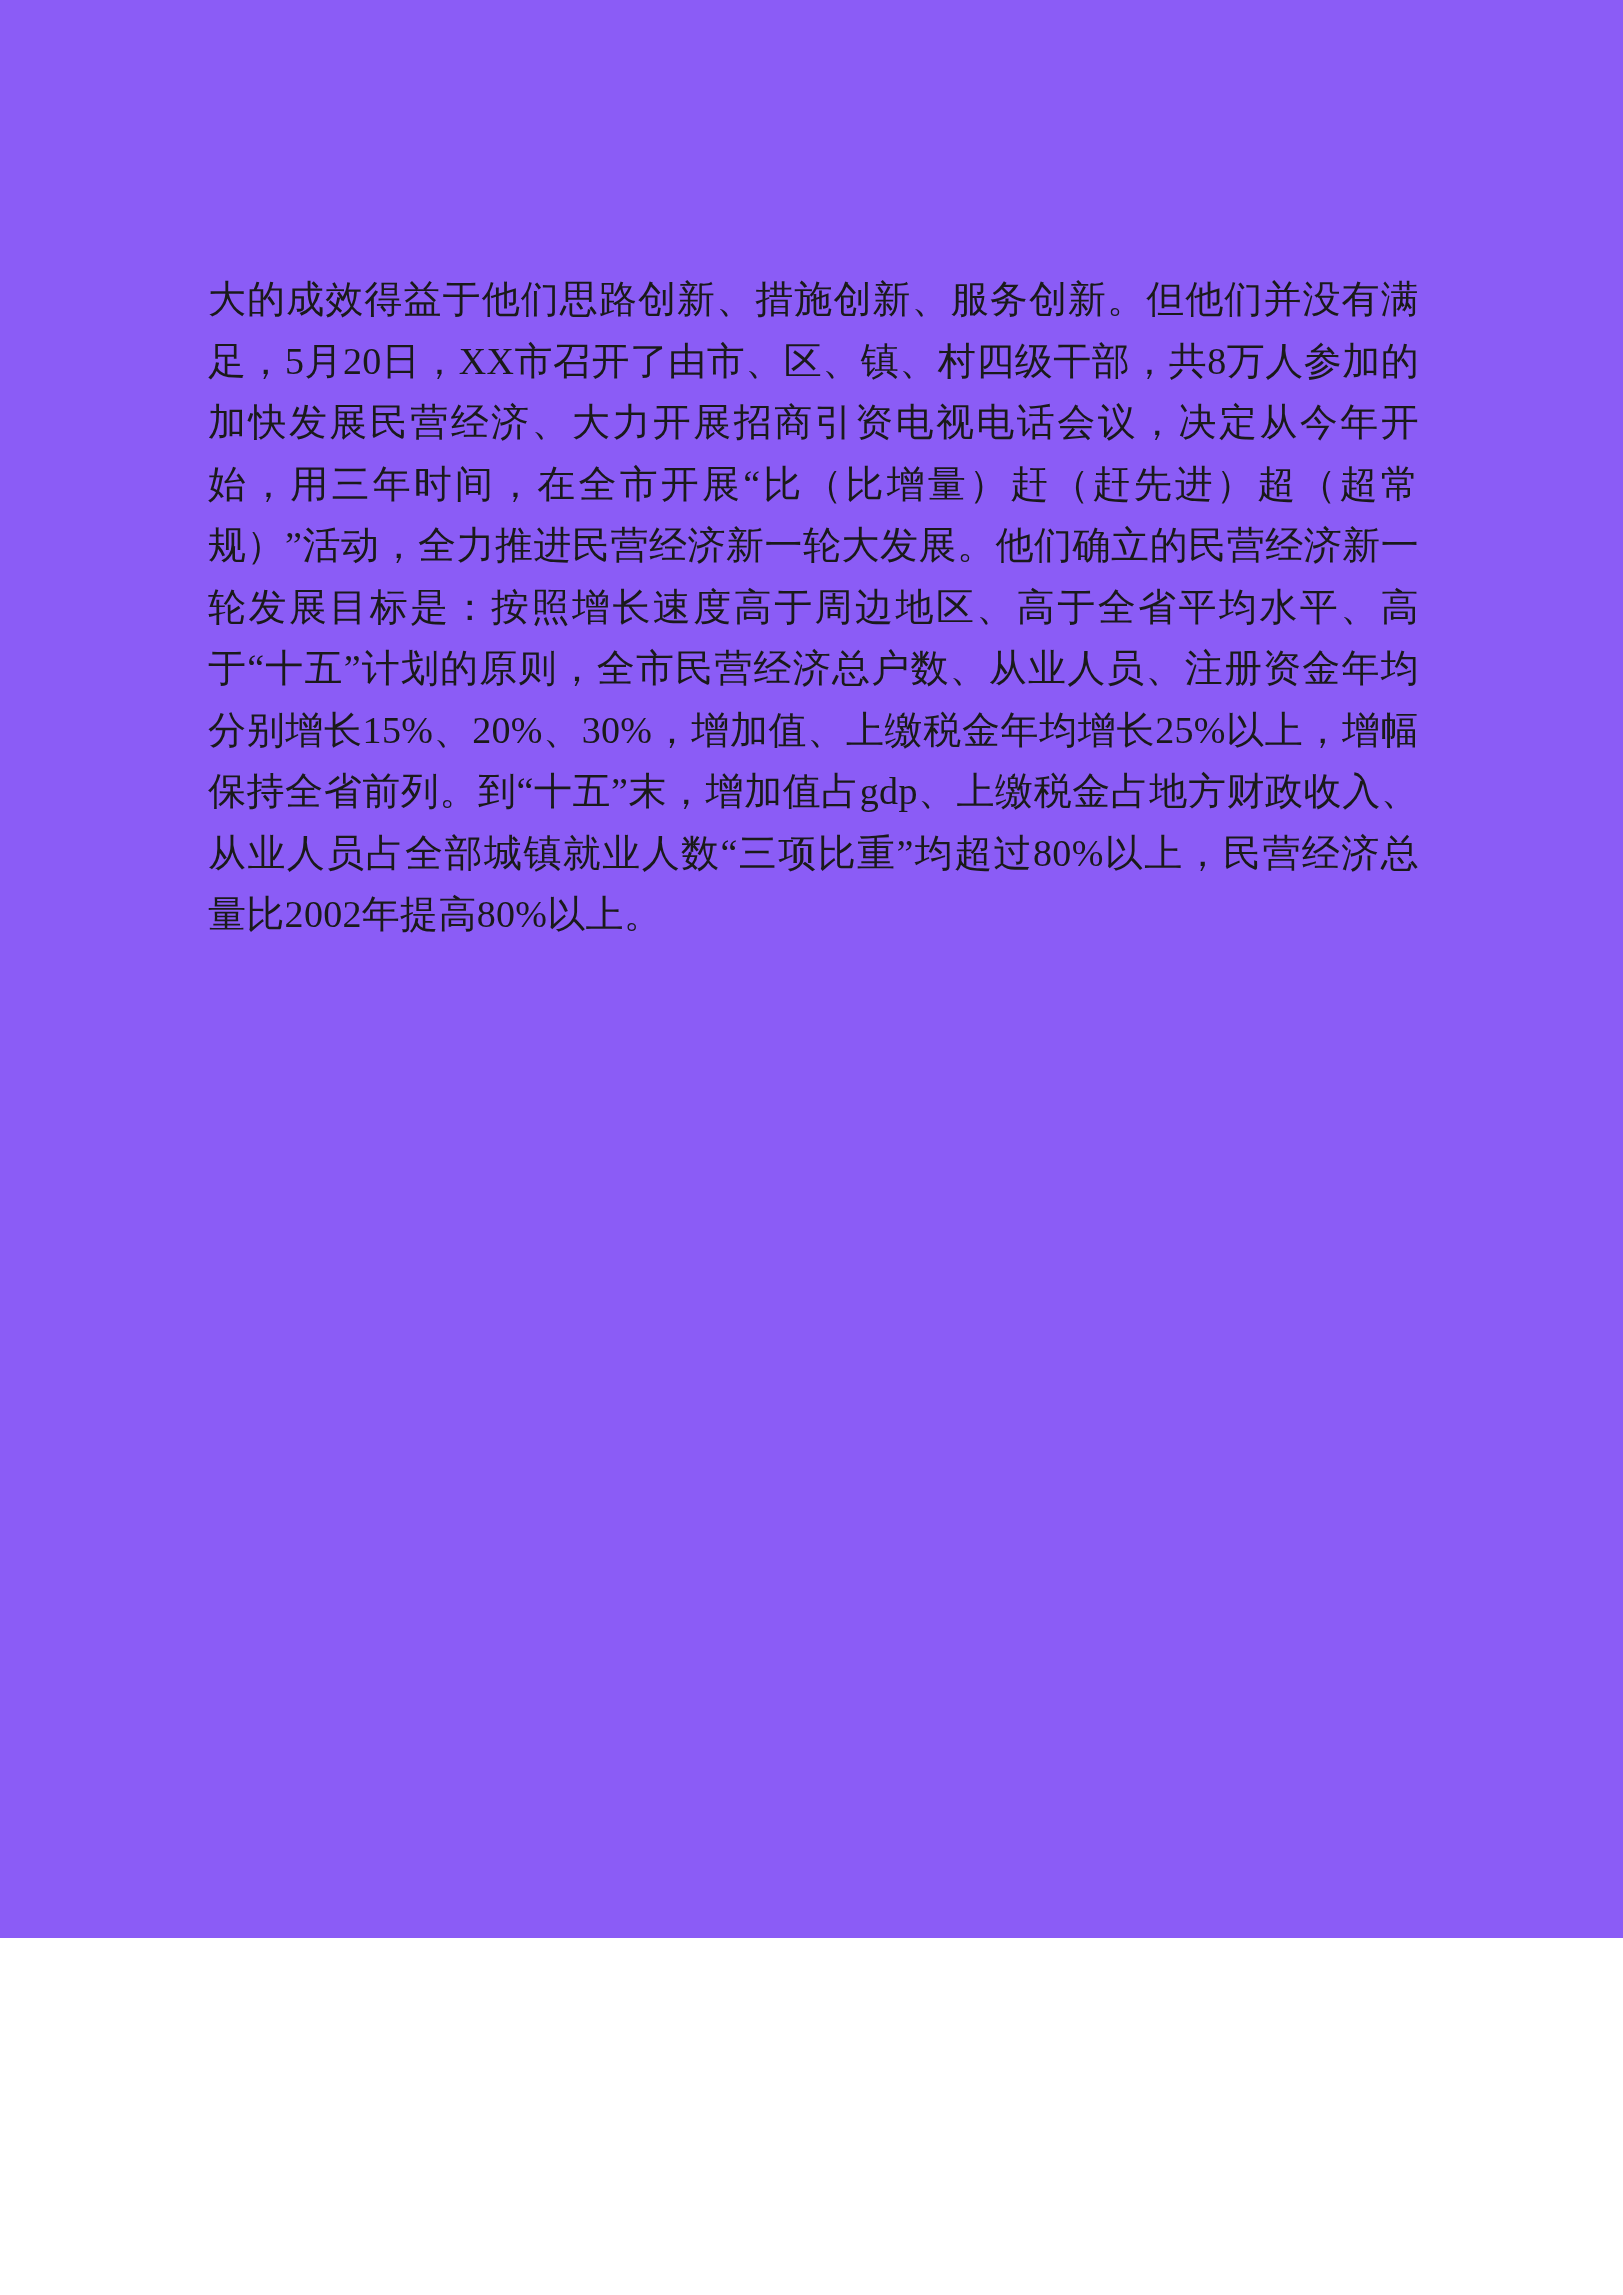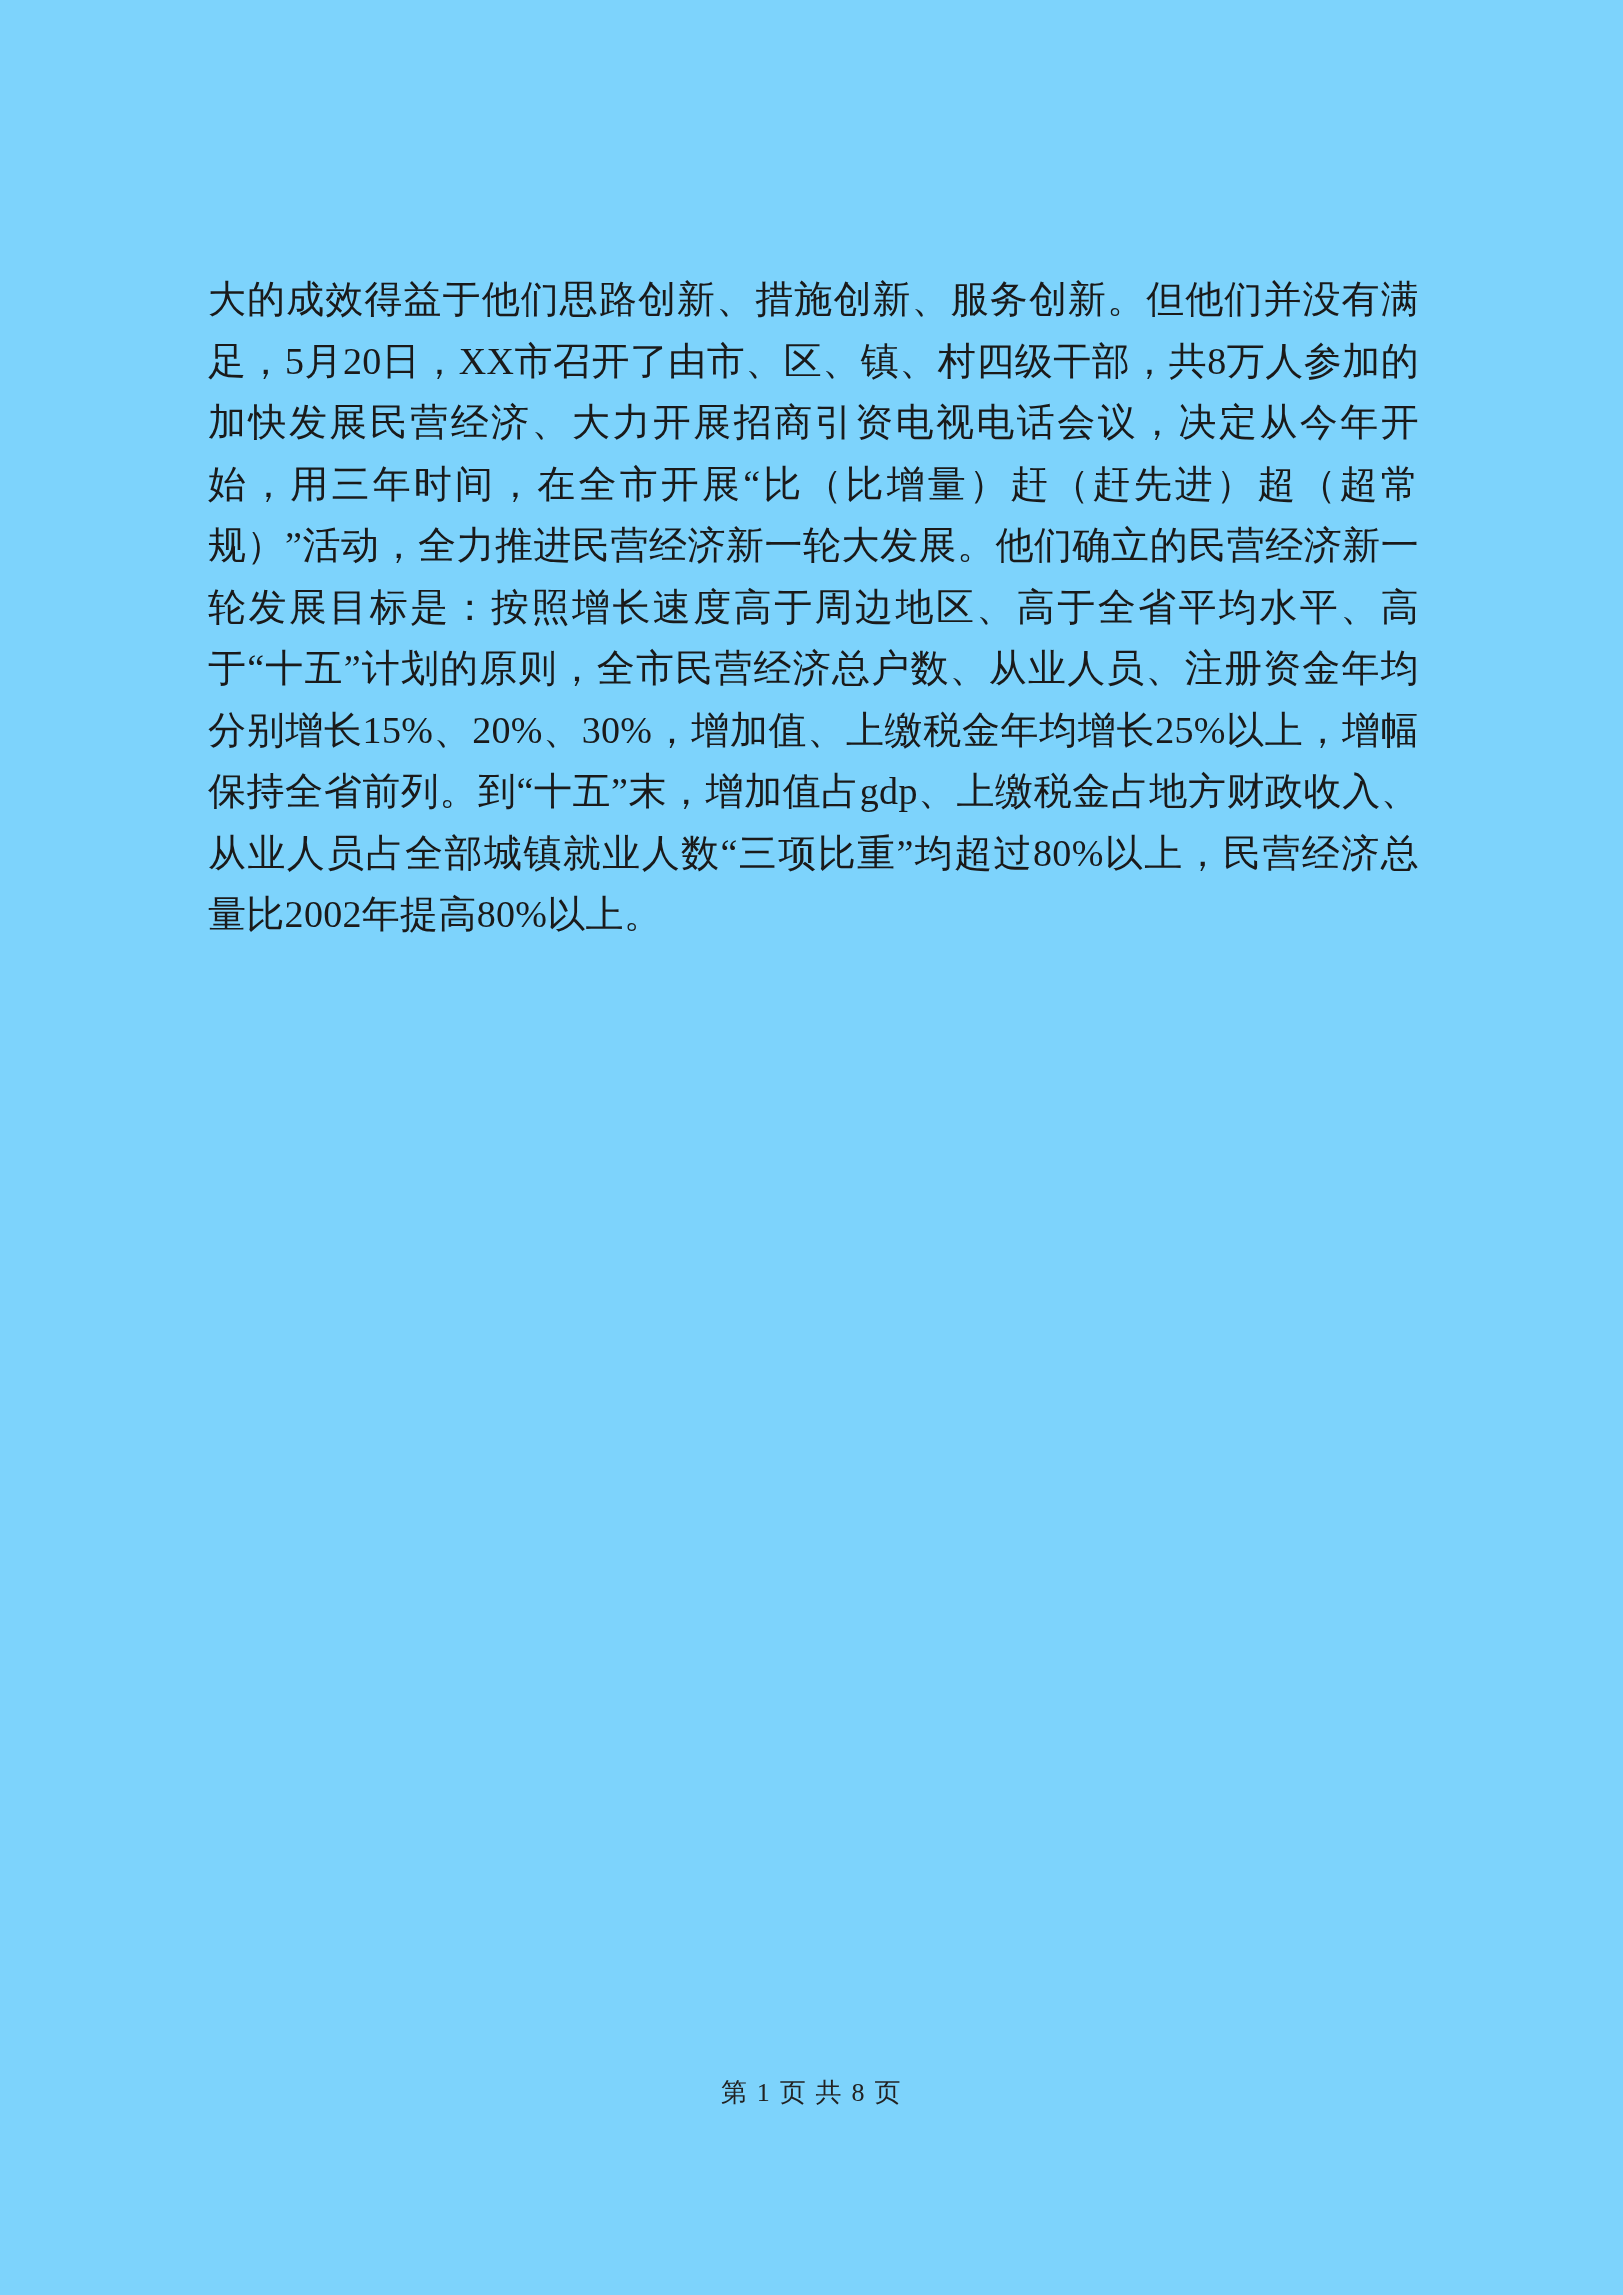--- a/index.html
+++ b/index.html
@@ -5,23 +5,23 @@
   html, body {
     margin: 0;
     padding: 0;
     background: #ffffff;
   }
   body {
     font-family: "Liberation Serif", "DejaVu Serif", serif;
   }
   .page {
     width: 1623px;
-    height: 2295px;
+    height: 1938px;
     position: relative;
-    background: #7dd3fc;
+    background: #8b5cf6;
     box-sizing: border-box;
     overflow: hidden;
   }
   .content {
     position: absolute;
     left: 208px;
     top: 269px;
     width: 1211px;
   }
   .para {

